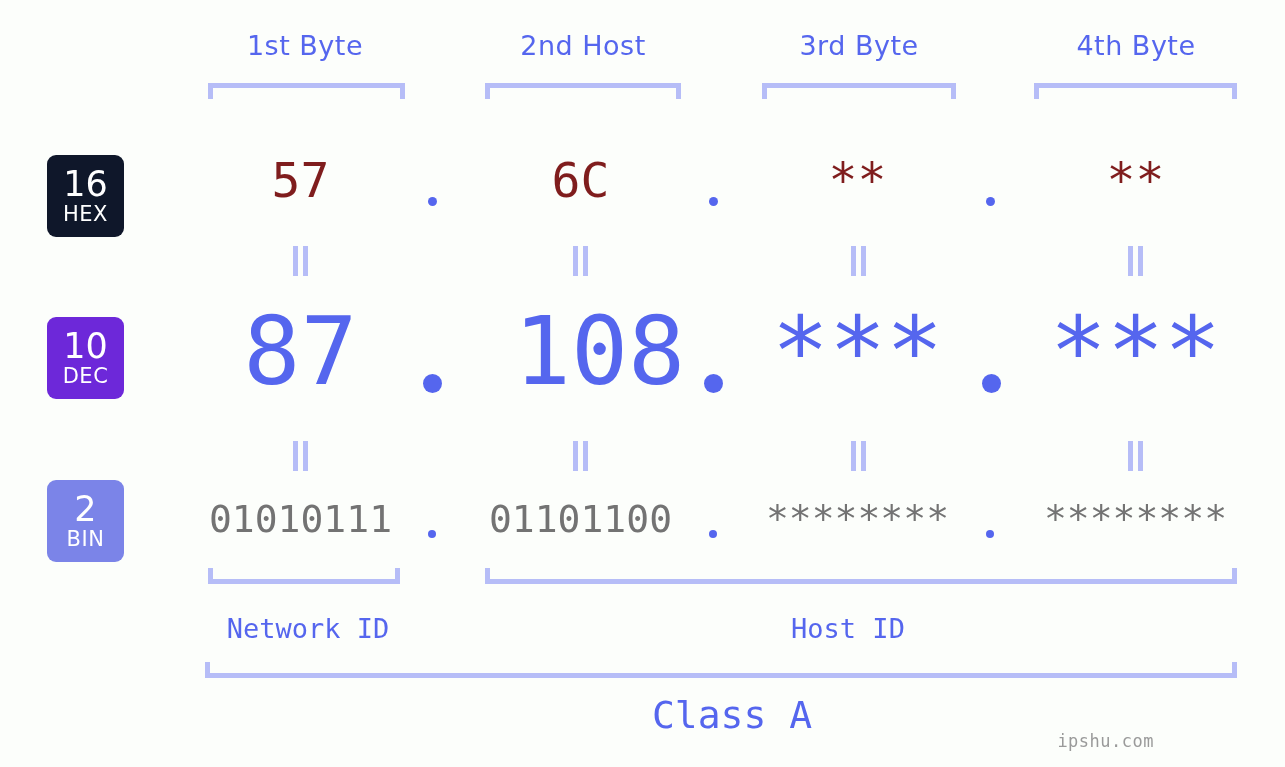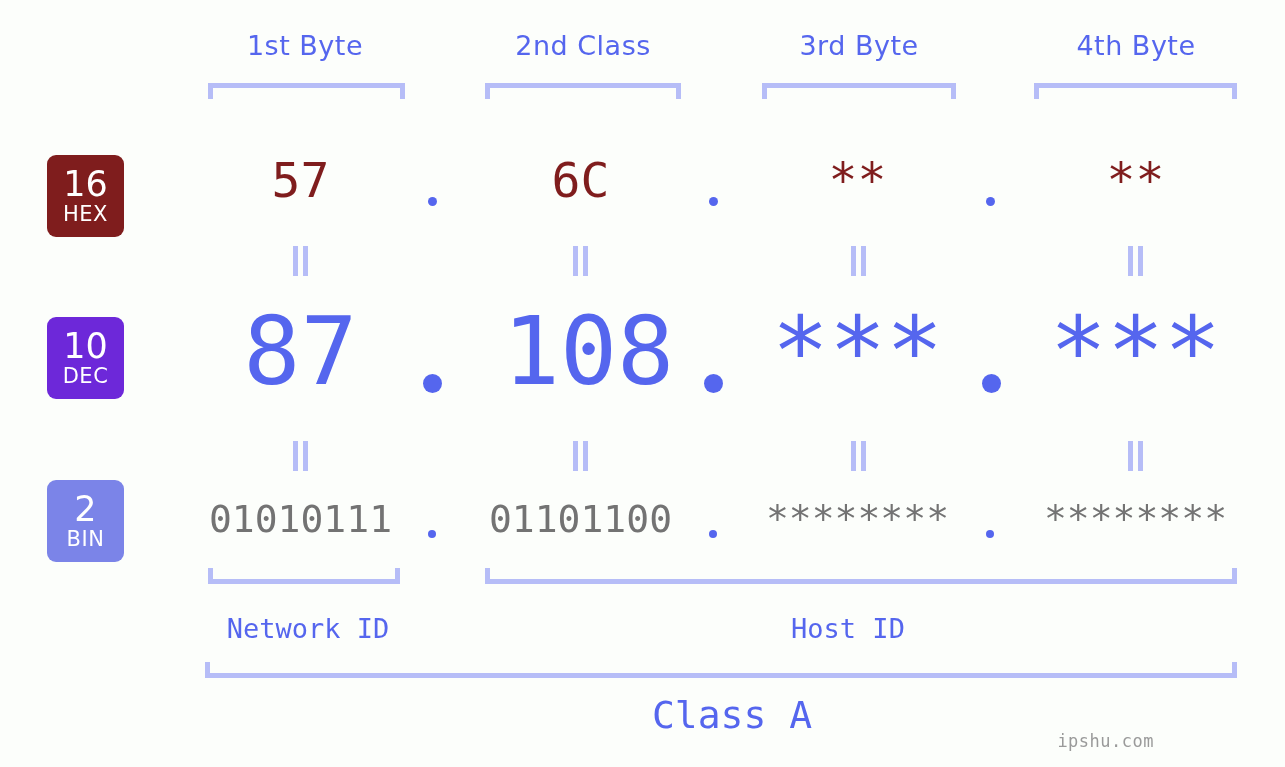--- a/index.html
+++ b/index.html
@@ -145,30 +145,30 @@
     font-size: 17px;
     letter-spacing: 0.5px;
   }
 </style>
 </head>
 <body>
 
 <div id="stage">
 
   <div class="byte-header" style="left:205px;  width:200px;">1st Byte</div>
-  <div class="byte-header" style="left:485px;  width:196px;">2nd Class</div>
+  <div class="byte-header" style="left:485px;  width:196px;">2nd Host</div>
   <div class="byte-header" style="left:762px;  width:194px;">3rd Byte</div>
   <div class="byte-header" style="left:1035px; width:202px;">4th Byte</div>
 
   <div class="bracket bracket-down" style="left:208px;  top:83px; width:197px; height:16px;"></div>
   <div class="bracket bracket-down" style="left:485px;  top:83px; width:196px; height:16px;"></div>
   <div class="bracket bracket-down" style="left:762px;  top:83px; width:194px; height:16px;"></div>
   <div class="bracket bracket-down" style="left:1034px; top:83px; width:203px; height:16px;"></div>
 
-  <div class="base-badge" style="left:47px; top:155px; background:#7f1d1d;">
+  <div class="base-badge" style="left:47px; top:155px; background:#0f172a;">
     <span class="num">16</span>
     <span class="abbr">HEX</span>
   </div>
 
   <div class="row-hex">
     <div class="value-cell" style="left:198px; top:152px; width:205px;">57</div>
     <div class="dot dot-hex" style="left:428px; top:197px;"></div>
 
     <div class="value-cell" style="left:478px; top:152px; width:205px;">6C</div>
     <div class="dot dot-hex" style="left:709px; top:197px;"></div>
@@ -198,21 +198,21 @@
 
   <div class="base-badge" style="left:47px; top:317px; background:#6d28d9;">
     <span class="num">10</span>
     <span class="abbr">DEC</span>
   </div>
 
   <div class="row-dec">
     <div class="value-cell" style="left:198px; top:296px; width:205px;">87</div>
     <div class="dot dot-dec" style="left:423px; top:374px;"></div>
 
-    <div class="value-cell" style="left:486px; top:296px; width:205px;">108</div>
+    <div class="value-cell" style="left:497px; top:296px; width:205px;">108</div>
     <div class="dot dot-dec" style="left:704px; top:374px;"></div>
 
     <div class="value-cell" style="left:755px; top:296px; width:205px;">***</div>
     <div class="dot dot-dec" style="left:982px; top:374px;"></div>
 
     <div class="value-cell" style="left:1033px; top:296px; width:205px;">***</div>
   </div>
 
   <div class="eq" style="left:293px;  top:441px;">
       <i></i>

